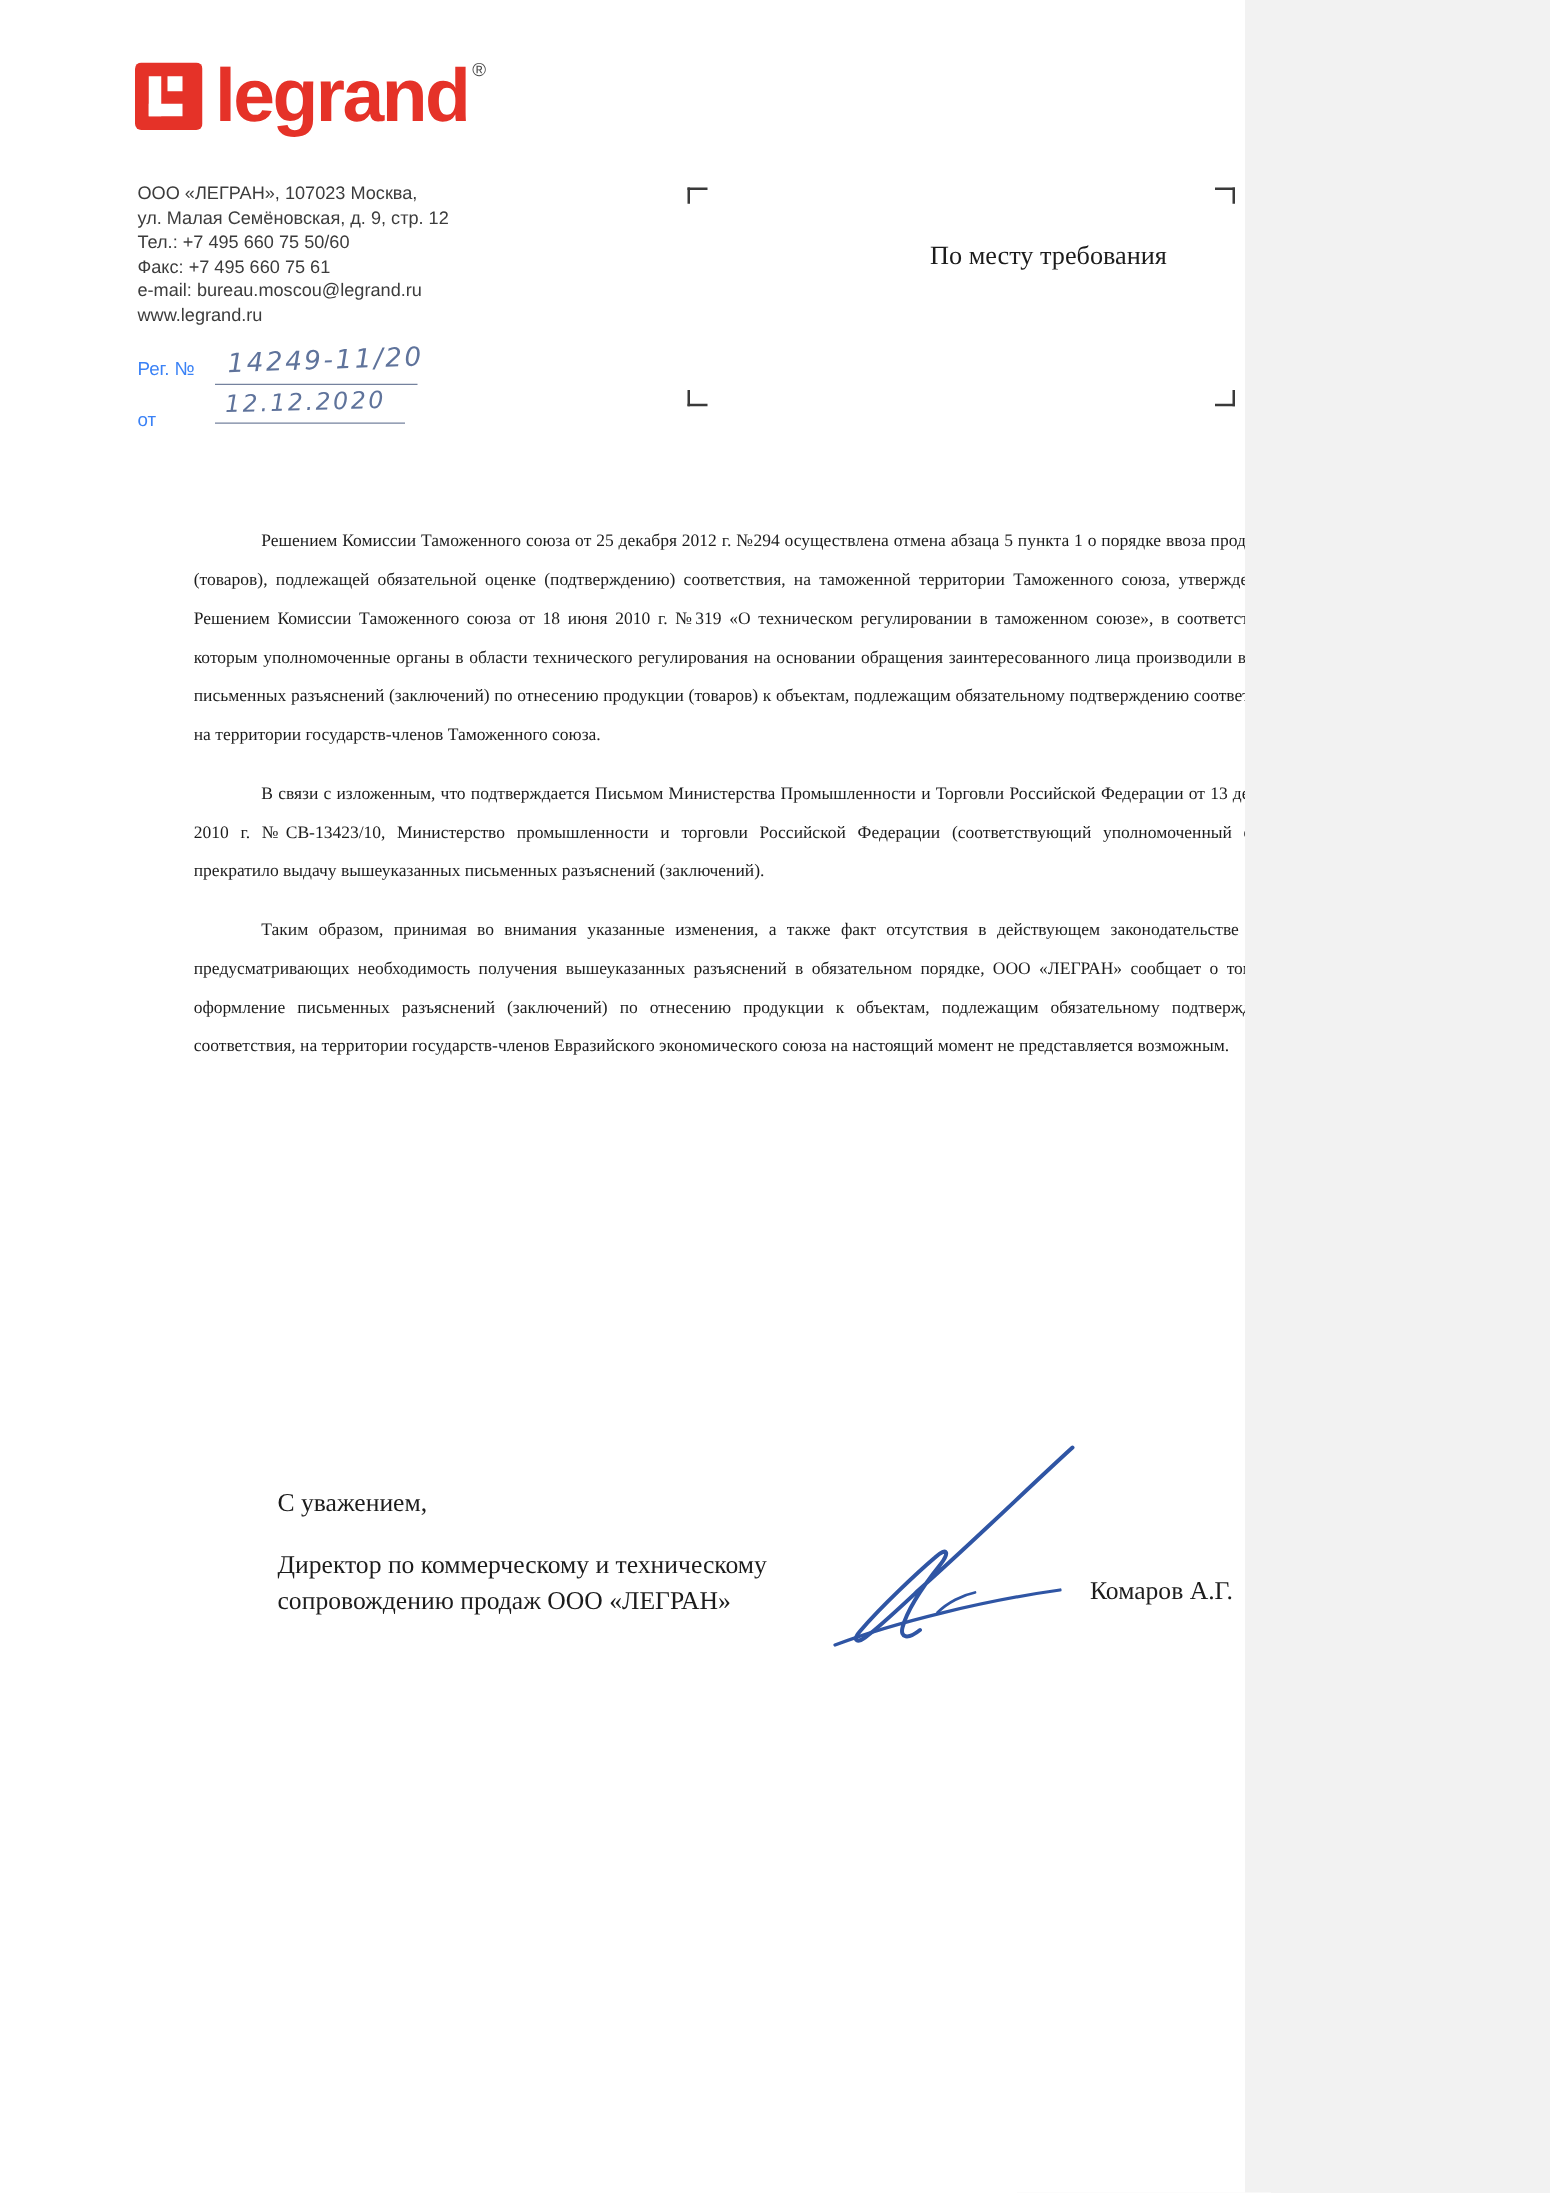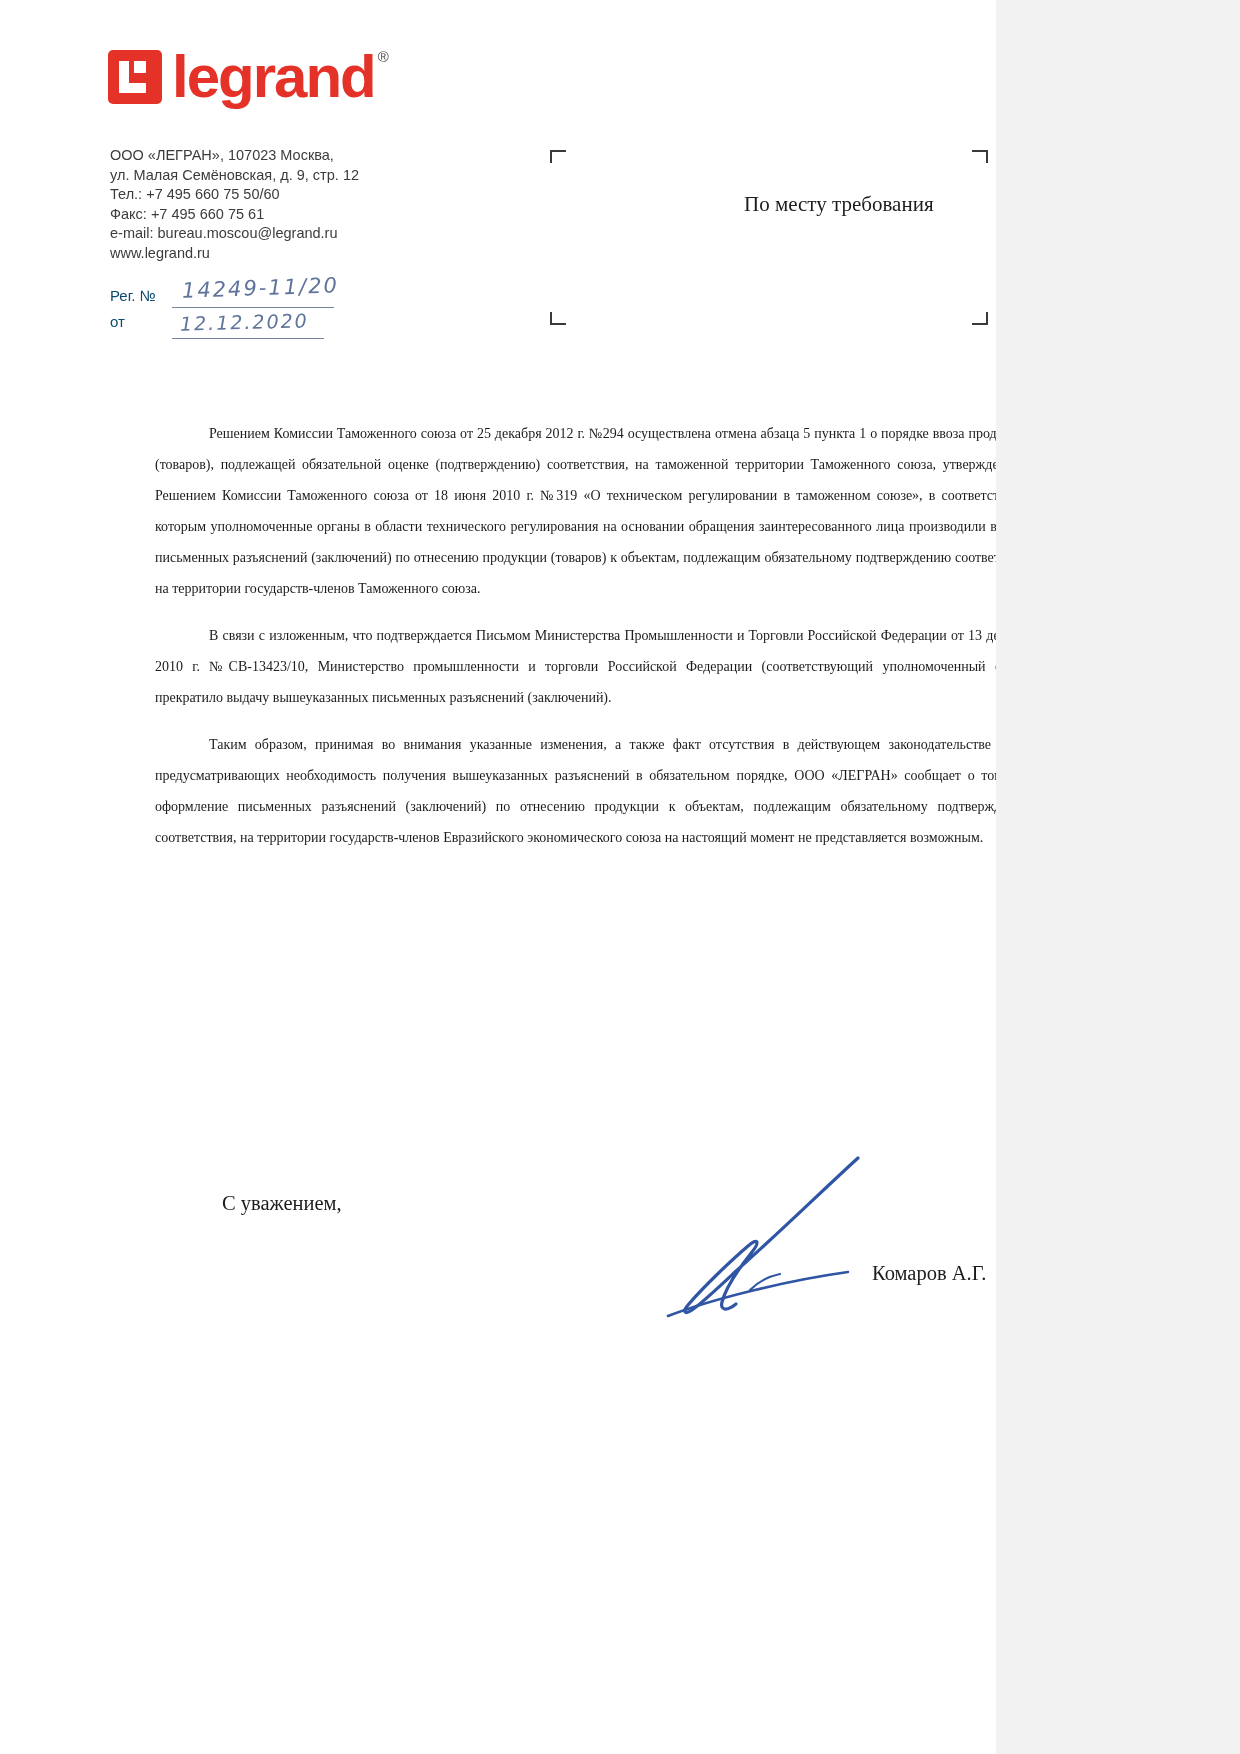--- a/index.html
+++ b/index.html
@@ -33,24 +33,24 @@
   .sender {
     position:absolute; left:110px; top:146px;
     font-family:"Liberation Sans", sans-serif;
     font-size:14.5px; line-height:19.5px; color:#3c3c3c;
   }
 
   
   .reg-label, .from-label {
     position:absolute; left:110px;
     font-family:"Liberation Sans", sans-serif;
-    font-size:15px; color:#0c4a6e;
+    font-size:15px; color:#3b82f6;
   }
   .reg-label { top:287px; }
-  .from-label { top:313px; }
+  .from-label { top:328px; }
   .handwriting {
     position:absolute;
     font-family:"DejaVu Sans", sans-serif;
     font-style:italic; color:#5f739b;
     letter-spacing:2px;
   }
   .reg-value { left:182px; top:276px; font-size:21px; transform:rotate(-2deg); }
   .date-value { left:180px; top:311px; font-size:19px; transform:rotate(-1.5deg); }
   .hand-line { position:absolute; height:0; border-bottom:1.5px solid #75829e; }
   .hand-line.line1 { left:172px; top:307px; width:162px; }
@@ -124,20 +124,21 @@
   <div class="corner br"></div>
   <div class="recipient">По месту требования</div>
 
   <div class="letter">
     <p>Решением Комиссии Таможенного союза от 25 декабря 2012 г. №294 осуществлена отмена абзаца 5 пункта 1 о порядке ввоза продукции (товаров), подлежащей обязательной оценке (подтверждению) соответствия, на таможенной территории Таможенного союза, утвержденного Решением Комиссии Таможенного союза от 18 июня 2010 г. №319 «О техническом регулировании в таможенном союзе», в соответствии с которым уполномоченные органы в области технического регулирования на основании обращения заинтересованного лица производили выдачу письменных разъяснений (заключений) по отнесению продукции (товаров) к объектам, подлежащим обязательному подтверждению соответствия на территории государств-членов Таможенного союза.</p>
     <p>В связи с изложенным, что подтверждается Письмом Министерства Промышленности и Торговли Российской Федерации от 13 декабря 2010 г. №СВ-13423/10, Министерство промышленности и торговли Российской Федерации (соответствующий уполномоченный орган) прекратило выдачу вышеуказанных письменных разъяснений (заключений).</p>
     <p>Таким образом, принимая во внимания указанные изменения, а также факт отсутствия в действующем законодательстве норм, предусматривающих необходимость получения вышеуказанных разъяснений в обязательном порядке, ООО «ЛЕГРАН» сообщает о том, что оформление письменных разъяснений (заключений) по отнесению продукции к объектам, подлежащим обязательному подтверждению соответствия, на территории государств-членов Евразийского экономического союза на настоящий момент не представляется возможным.</p>
   </div>
 
   <div class="closing">С уважением,</div>
+  <div class="signer-title">Директор по коммерческому и техническому сопровождению продаж ООО «ЛЕГРАН»</div>
 
   <svg class="signature-svg" width="260" height="190" viewBox="0 0 260 190" aria-hidden="true">
     <path d="M228 18 C 195 48, 150 92, 105 132 C 90 146, 72 163, 62 170
              C 55 175, 52 172, 58 165 C 75 145, 104 118, 118 106
              C 128 97, 130 102, 122 112 C 110 127, 96 147, 92 162
              C 90 170, 96 172, 106 164" fill="none" stroke="#2f55a4" stroke-width="3.2" stroke-linecap="round"></path>
     <path d="M38 176 C 85 158, 160 140, 218 132" fill="none" stroke="#2f55a4" stroke-width="2.6" stroke-linecap="round"></path>
     <path d="M120 150 C 128 142, 140 136, 150 134" fill="none" stroke="#2f55a4" stroke-width="2.2" stroke-linecap="round"></path>
   </svg>
 

